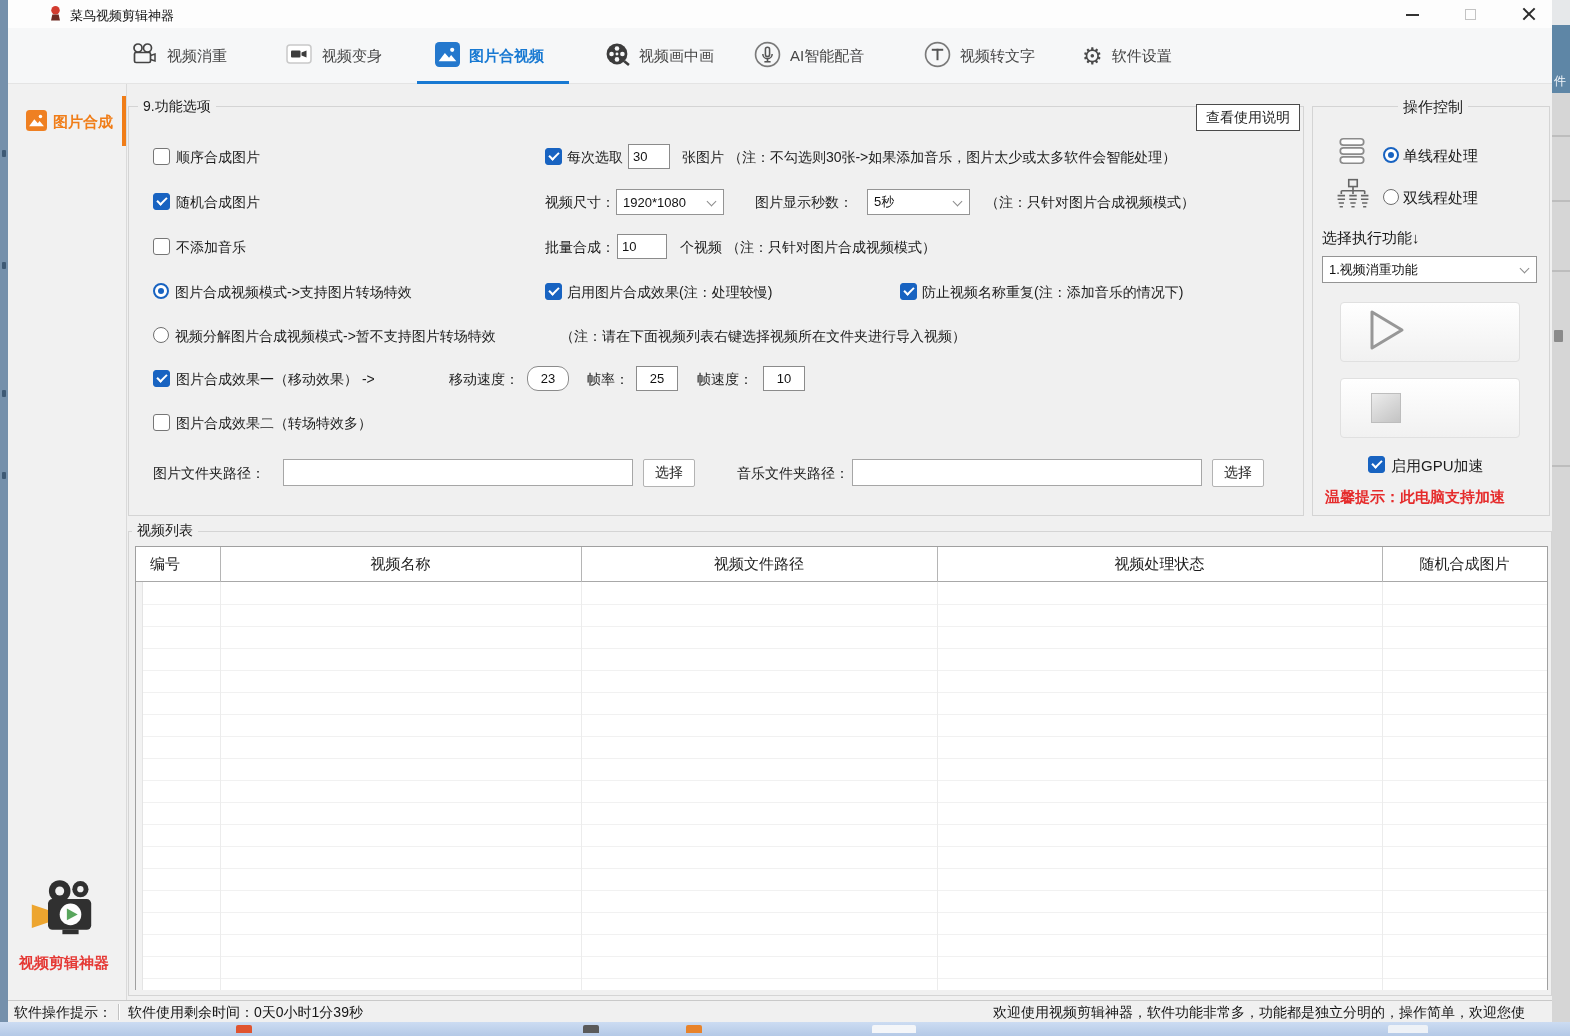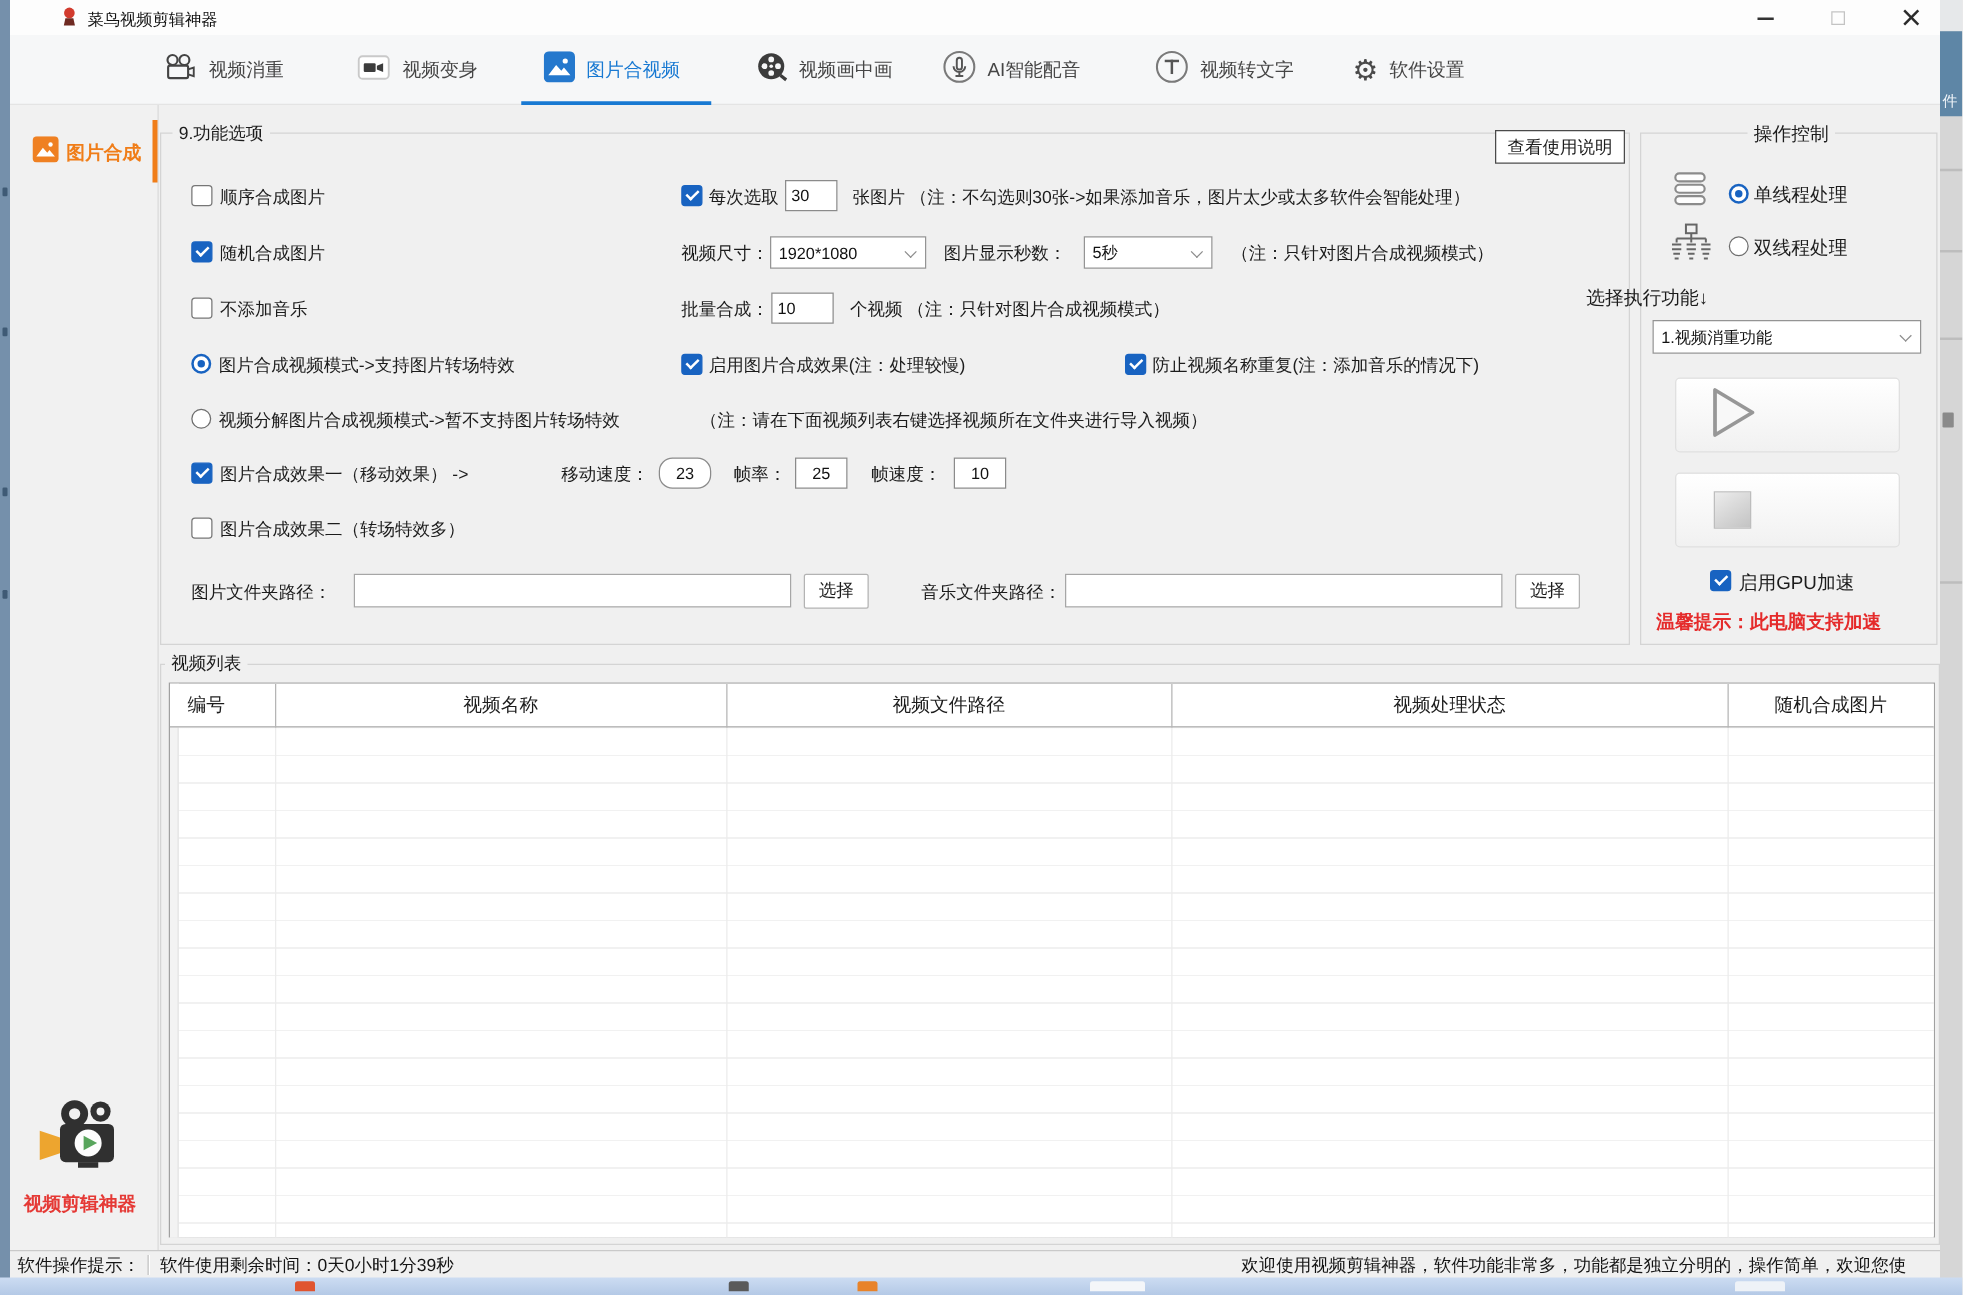--- a/index.html
+++ b/index.html
@@ -29,21 +29,21 @@
   .wbtn { position:absolute; top:0; width:44px; height:28px; }
   .wbtn .bar { position:absolute; left:15px; top:14px; width:13px; height:2px; background:#333; }
   .wbtn .sq  { position:absolute; left:16px; top:9px; width:11px; height:11px; border:1px solid #c3c3c3; }
   .wbtn .x1,.wbtn .x2 { position:absolute; left:14px; top:13px; width:16px; height:2px; background:#2b2b2b; }
   .wbtn .x1 { transform:rotate(45deg); } .wbtn .x2 { transform:rotate(-45deg); }
 
   
   .tabbar { position:absolute; left:8px; top:28px; width:1544px; height:56px; background:#f6f7f8; border-bottom:1px solid #e4e4e4; }
   .tab { position:absolute; top:0; height:56px; display:flex; align-items:center; gap:9px; }
   .tab .tl { font-size:15px; color:#464646; }
-  .tab.active .tl { color:#1879d2; font-weight:400; }
+  .tab.active .tl { color:#1879d2; font-weight:700; }
   .underline { position:absolute; left:409px; top:53px; width:152px; height:3px; background:#1879d2; }
   .gear-glyph { font-size:23px; color:#4a4a4a; line-height:1; }
 
   
   .sidebar { position:absolute; left:8px; top:84px; width:119px; height:916px; background:#f1f1f1; border-right:1px solid #dadada; }
   .side-item { position:absolute; left:0; top:16px; width:112px; height:44px; display:flex; align-items:center; }
   .side-item .txt { font-size:15px; font-weight:700; color:#f07d18; margin-left:6px; }
   .side-bar-accent { position:absolute; right:0; top:12px; width:4px; height:50px; background:#f07d18; }
   .side-logo { position:absolute; left:22px; top:792px; }
   .side-caption { position:absolute; left:0; top:870px; width:112px; text-align:center; font-size:15px; font-weight:700; color:#e53935; }
@@ -220,21 +220,21 @@
 <span class="cb" style="left:153px; top:148px;"></span>
 <span class="lbl" style="left:176px; top:149px;">顺序合成图片</span>
 <span class="cb checked" style="left:545px; top:148px;"></span>
 <span class="lbl" style="left:567px; top:149px;">每次选取：</span>
 <input class="num" style="left: 628px; top: 144px; width: 42px;" value="30">
 <span class="lbl note" style="left:682px; top:149px;">张图片 （注：不勾选则30张-&gt;如果添加音乐，图片太少或太多软件会智能处理）</span>
 
 <span class="cb checked" style="left:153px; top:193px;"></span>
 <span class="lbl" style="left:176px; top:194px;">随机合成图片</span>
 <span class="lbl" style="left:545px; top:194px;">视频尺寸：</span>
-<div class="dd" style="left:616px; top:189px; width:125px;">
+<div class="dd" style="left:616px; top:189px; width:108px;">
   <span>1920*1080</span>
     <span class="chev"></span>
 </div>
 <span class="lbl" style="left:755px; top:194px;">图片显示秒数：</span>
 <div class="dd" style="left:867px; top:189px; width:103px;">
   <span>5秒</span>
     <span class="chev"></span>
 </div>
 <span class="lbl note" style="left:985px; top:194px;">（注：只针对图片合成视频模式）</span>
 
@@ -292,21 +292,21 @@
     <rect x="12" y="1.5" width="8" height="6.5"></rect>
     <path d="M16 8 V12 M5 12 H27 M5 12 V15 M16 12 V15 M27 12 V15"></path>
     <path d="M1.5 16.5 H8.5 M1.5 20 H8.5 M2.5 23.5 H7.5 M3.5 27 H6.5"></path>
     <path d="M12.5 16.5 H19.5 M12.5 20 H19.5 M13.5 23.5 H18.5 M14.5 27 H17.5"></path>
     <path d="M23.5 16.5 H30.5 M23.5 20 H30.5 M24.5 23.5 H29.5 M25.5 27 H28.5"></path>
   </svg>
 </span>
 <span class="rd" style="left:1383px; top:189px;"></span>
 <span class="ctl-lbl" style="left:1403px; top:189px;">双线程处理</span>
 
-<span class="ctl-lbl" style="left:1269px; top:229px;">选择执行功能↓</span>
+<span class="ctl-lbl" style="left:1322px; top:229px;">选择执行功能↓</span>
 <div class="dd" style="left:1322px; top:256px; width:215px; height:27px;">
   <span>1.视频消重功能</span>
     <span class="chev"></span>
 </div>
 
 <div class="bigbtn" style="top:302px;">
   <span style="margin-left:28px">
     <svg width="36" height="42" viewBox="0 0 36 42">
         <polygon points="3,3 3,39 33,21" fill="#f8f8f8" stroke="#979797" stroke-width="3" stroke-linejoin="round"></polygon>
       </svg>

